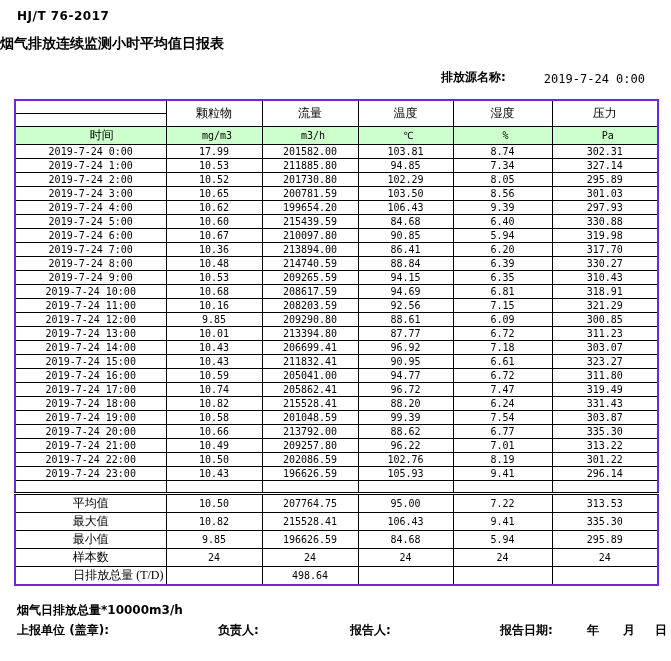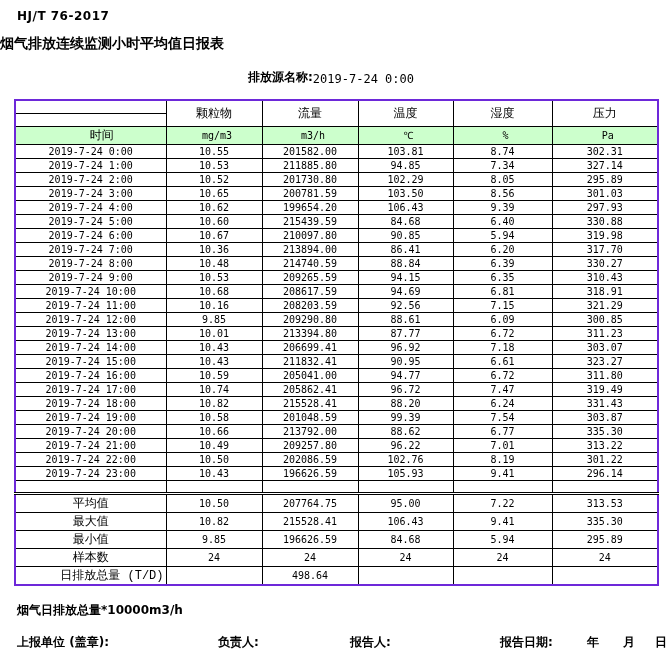--- a/index.html
+++ b/index.html
@@ -17,21 +17,21 @@
     font-weight:bold; font-size:12px;
     font-family:"DejaVu Sans", sans-serif;
     letter-spacing:0.5px;
   }
   .title {
     margin-top:12px;
     font-weight:bold; font-size:14px;
   }
   .meta-line {
     margin:16px 26px 0 17px;
-    display:flex; justify-content:center; align-items:flex-end;
+    display:flex; justify-content:flex-end; align-items:flex-end;gap:38px;
   }
   .meta-label { font-weight:bold; font-size:12px; }
   .meta-date { font-size:12px; font-family:"DejaVu Sans Mono", monospace; }
   .meta-line2 { margin:4px 0 0 17px; }
 
   table {
     margin:13px 0 0 14px;
     width:643px;
     border-collapse:collapse;
     table-layout:fixed;
@@ -47,33 +47,33 @@
   }
   .hrow1 td, .hrow1 th { height:13px; }
   .hrow2 td { height:13px; }
   thead th { font-size:12px; }
   .unit-row td { background:var(--green, #CCFFCC); height:15px; }
   .time-label { font-size:12px;padding-left:24px; }
   .unit-cell { font-size:10px; font-family:"DejaVu Sans Mono", monospace;padding-left:8px; }
   tbody tr.data-row td { height:14px; font-size:10px; font-family:"DejaVu Sans Mono", monospace; }
   tr.sep-row td { height:13px; }
   tr.summary-row td { height:15px; }
-  tr.summary-row td.label-cell { font-size:12px; font-family:Liberation Mono, monospace; }
+  tr.summary-row td.label-cell { font-size:12px; font-family:Liberation Serif, serif; }
   tr.summary-row td.value-cell { font-size:10px; font-family:"DejaVu Sans Mono", monospace; }
   tr.summary-first td { border-top:3px double #000; }
   tr.total-row td.label-cell { text-align:right; padding-left:4px; }
 
   .note {
     margin:16px 0 0 17px;
     font-size:12px;
     font-weight:bold;
   }
   .sign-row {
     position:relative;
-    margin-top:15px;
+    margin-top:3px;
     height:18px;
     font-size:12px;
     font-weight:bold;
   }
   .sign-row span { position:absolute; top:0; }
   .pos-unit   { left:17px; }
   .pos-resp   { left:218px; }
   .pos-report { left:350px; }
   .pos-date   { left:500px; }
   .pos-year   { left:587px; }
@@ -120,21 +120,21 @@
           <td class="unit-cell">mg/m3</td>
           <td class="unit-cell">m3/h</td>
           <td class="unit-cell">℃</td>
           <td class="unit-cell">%</td>
           <td class="unit-cell">Pa</td>
         </tr>
       </thead>
     <tbody>
         <tr class="data-row">
           <td>2019-7-24 0:00</td>
-          <td>10.55</td>
+          <td>17.99</td>
           <td>201582.00</td>
           <td>103.81</td>
           <td>8.74</td>
           <td>302.31</td>
         </tr>
         <tr class="data-row">
           <td>2019-7-24 1:00</td>
           <td>10.53</td>
           <td>211885.80</td>
           <td>94.85</td>

